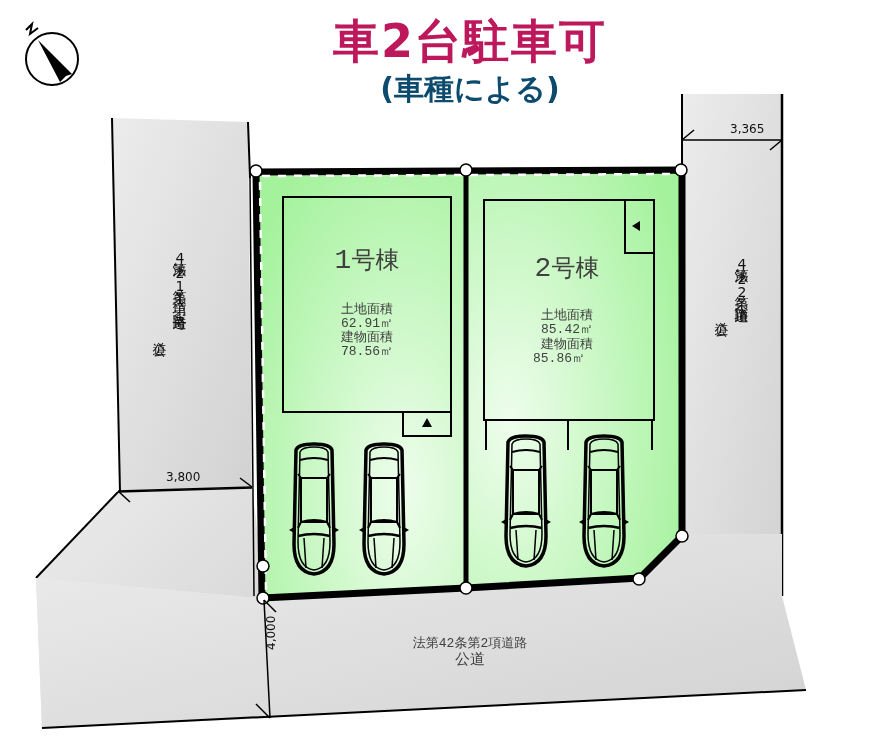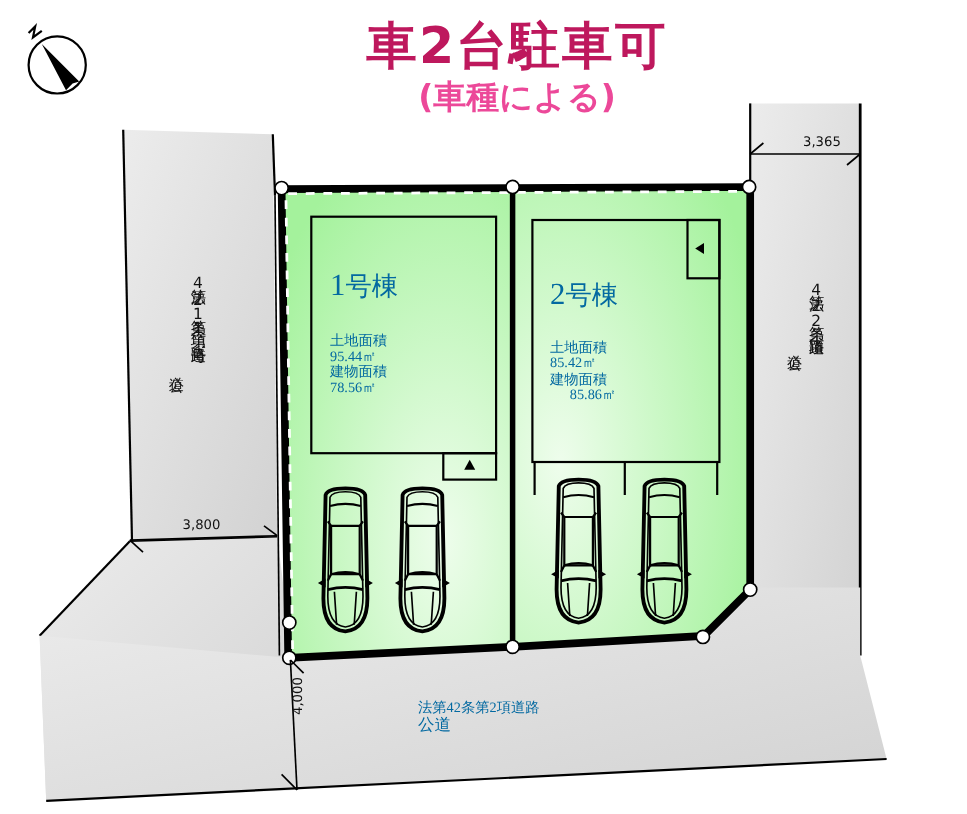--- a/index.html
+++ b/index.html
@@ -4,25 +4,25 @@
 <style>
   html, body { margin: 0; padding: 0; background: #ffffff; }
   body { width: 879px; height: 740px; position: relative; overflow: hidden;
          font-family: "DejaVu Sans", sans-serif; }
   #plan { position: absolute; left: 0; top: 0; }
   .title { position: absolute; left: 290px; top: 14px; width: 360px; text-align: center;
            font-family: "DejaVu Sans", sans-serif; font-weight: bold; font-size: 46px;
            letter-spacing: 2px; color: #be185d; line-height: 54px; }
   .subtitle { position: absolute; left: 290px; top: 72px; width: 360px; text-align: center;
               font-family: "DejaVu Sans", sans-serif; font-weight: bold; font-size: 30px;
-              color: #ec4899; line-height: 34px; }
+              color: #0c4a6e; line-height: 34px; }
   .vtext { position: absolute; writing-mode: vertical-rl; text-orientation: upright;
            font-family: "DejaVu Sans", sans-serif; font-size: 14px; color: #111;
            letter-spacing: -1px; line-height: 16px; }
-  .htext { position: absolute; font-family: Liberation Serif, serif; color: #0369a1; }
+  .htext { position: absolute; font-family: Liberation Mono, monospace; color: #404040; text-align: center; }
   .lot-name { font-size: 24px; }
   .lot-name .num { font-size: 28px; }
   .area { font-size: 13px; line-height: 14px; }
   .dim { font-size: 12px; color: #111; position: absolute; font-family: "DejaVu Sans", sans-serif; }
 </style>
 </head>
 <body>
 
 <svg id="plan" width="879" height="740" viewBox="0 0 879 740" xmlns="http://www.w3.org/2000/svg">
   <defs>
@@ -143,23 +143,23 @@
 <div class="dim" style="left:712px; top:122px;margin-left:18px;">3,365</div>
 
 <div class="htext" style="left:380px; top:634px; width:180px; font-size:13px;">法第42条第2項道路</div>
 <div class="htext" style="left:380px; top:650px; width:180px; font-size:15px;">公道</div>
 <div class="dim" style="left:264px; top:650px; transform:rotate(-90deg); transform-origin:left top;">4,000</div>
 
 <div class="htext lot-name" style="left:300px; top:244px; width:134px;">
   <span class="num">1</span><span>号棟</span>
 </div>
 <div class="htext area" style="left:300px; top:303px; width:134px;">土地面積</div>
-<div class="htext area" style="left:300px; top:317px; width:134px;">95.44㎡</div>
+<div class="htext area" style="left:300px; top:317px; width:134px;">62.91㎡</div>
 <div class="htext area" style="left:300px; top:331px; width:134px;">建物面積</div>
 <div class="htext area" style="left:300px; top:345px; width:134px;">78.56㎡</div>
 
 <div class="htext lot-name" style="left:500px; top:252px; width:134px;">
   <span class="num">2</span><span>号棟</span>
 </div>
 <div class="htext area" style="left:500px; top:309px; width:134px;">土地面積</div>
 <div class="htext area" style="left:500px; top:323px; width:134px;">85.42㎡</div>
 <div class="htext area" style="left:500px; top:338px; width:134px;">建物面積</div>
-<div class="htext area" style="left:518px; top:352px; width:134px;">85.86㎡</div>
+<div class="htext area" style="left:492px; top:352px; width:134px;">85.86㎡</div>
 
 </body></html>

